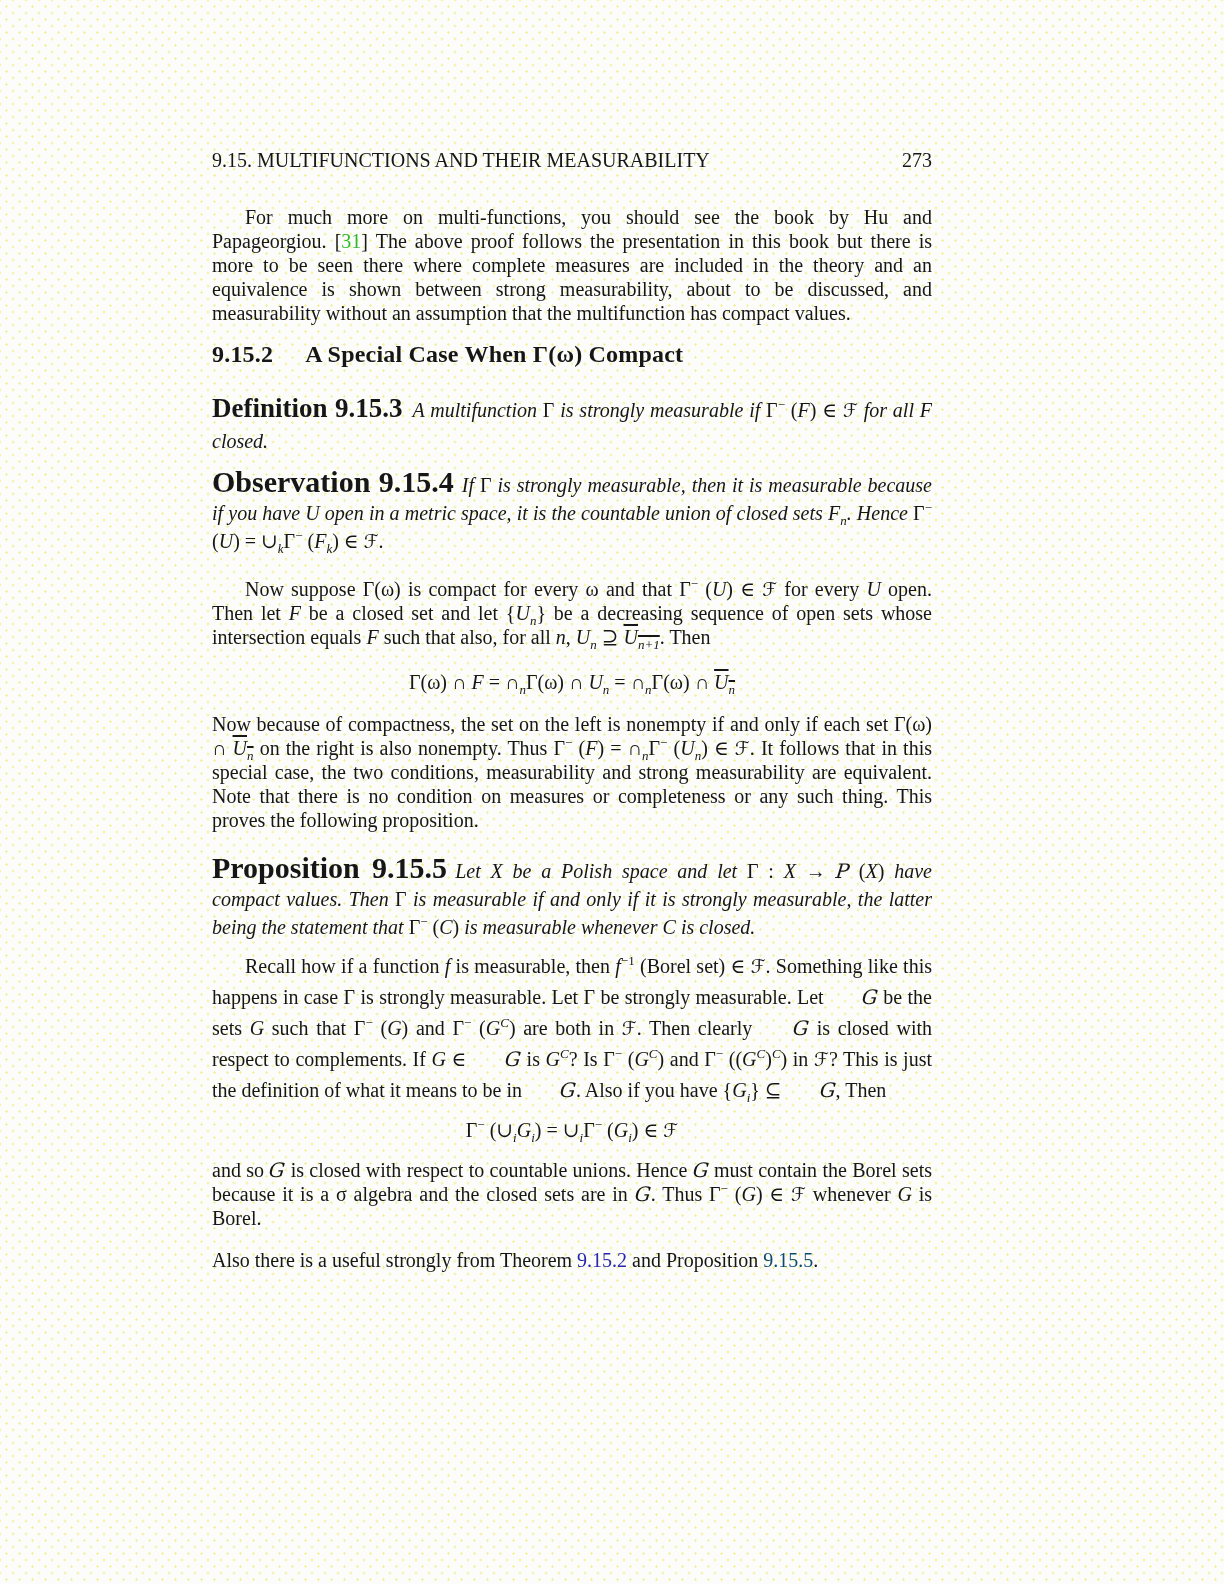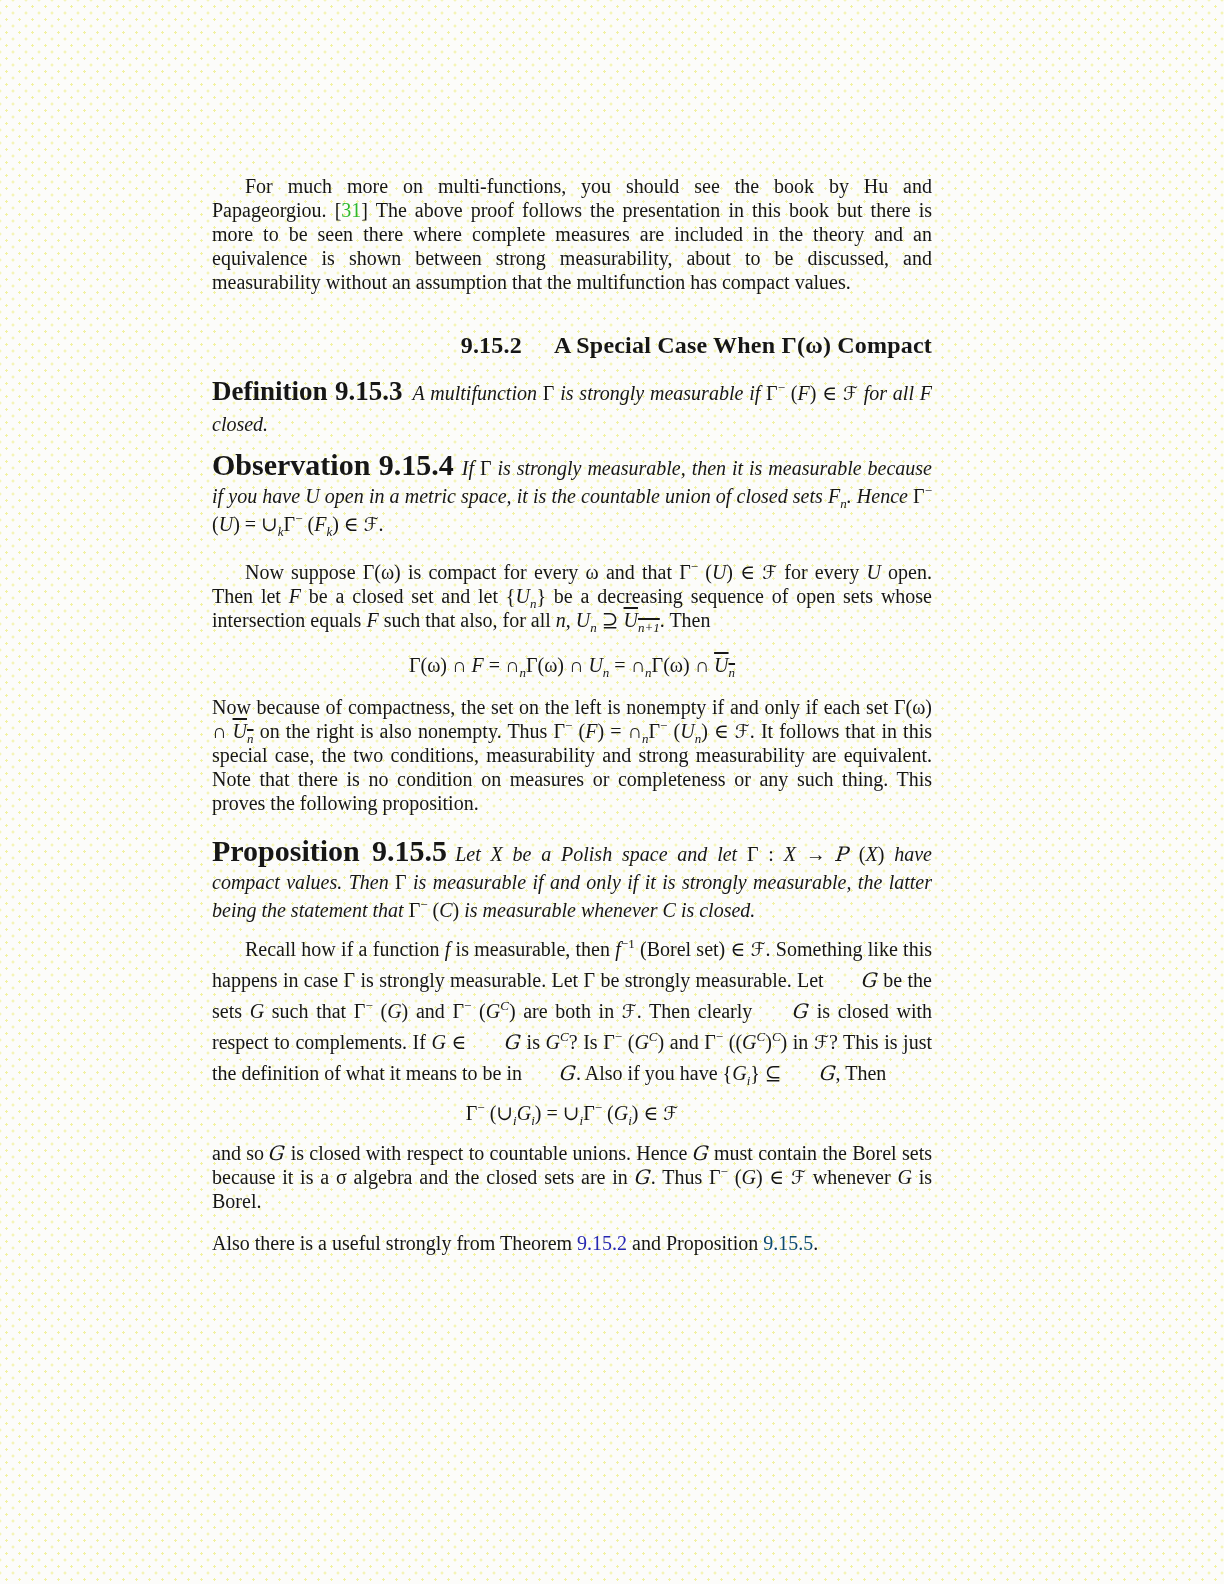--- a/index.html
+++ b/index.html
@@ -73,39 +73,43 @@
   .scr { font-family: "DejaVu Sans", "DejaVu Serif", serif; font-size: 0.95em; }
   .cal {
     font-style: italic;
     font-family: "DejaVu Serif", serif;
     display: inline-block;
     transform: skewX(-6deg);
   }
   sup { font-size: 13px; line-height: 0; }
   sub { font-size: 13px; line-height: 0; }
   
-  .mt-para1   { margin-top: 26px; }
-  .mt-sec1    { margin-top: 36px; text-align: right; }
+  .mt-para1   { margin-top: 33px; }
+  .mt-sec1    { margin-top: 14px; }
   .mt-meas    { margin-top: 19px; }
-  .mt-def     { margin-top: 16px; }
+  .mt-def     { margin-top: 24px; }
   .mt-obs     { margin-top: 11px; }
   .mt-nowsup  { margin-top: 22px; }
   .mt-eq1     { margin-top: 18px; }
   .mt-nowbec  { margin-top: 15px; }
   .mt-prop    { margin-top: 22px; }
   .mt-recall  { margin-top: 10px; }
   .mt-eq2     { margin-top: 9px; }
   .mt-andso   { margin-top: 13px; }
   .mt-sec2    { margin-top: 33px; }
   .mt-also    { margin-top: 18px; }
 </style>
 </head>
 <body>
 
 <div class="content">
+  <div class="runhead">
+    <span>9.15.  MULTIFUNCTIONS AND THEIR MEASURABILITY</span>
+    <span>273</span>
+  </div>
   <div id="blocks">
       <p class="para indent mt-para1"><span>For much more on multi-functions, you should see the book by Hu and Papageorgiou. [</span><span style="color: rgb(45, 185, 45);">31</span><span>] The above proof follows the presentation in this book but there is more to be seen there where complete measures are included in the theory and an equivalence is shown between strong measurability, about to be discussed, and measurability without an assumption that the multifunction has compact values.</span></p>
       <h2 class="sec-head mt-sec1"><span class="sec-num">9.15.2</span><span>A Special Case When Γ(ω) Compact</span></h2>
       <p class="para thm-def mt-def"><span class="hd-def">Definition 9.15.3</span><span class="it">A multifunction </span><span>Γ</span><span class="it"> is strongly measurable if </span><span>Γ</span><sup>−</sup><span> (</span><span class="it">F</span><span>) ∈ </span><span class="scr">ℱ</span><span class="it"> for all </span><span class="it">F</span><span class="it"> closed.</span></p>
       <p class="para thm mt-obs"><span class="hd-thm">Observation 9.15.4</span><span class="it">If </span><span>Γ</span><span class="it"> is strongly measurable, then it is measurable because if you have </span><span class="it">U</span><span class="it"> open in a metric space, it is the countable union of closed sets </span><span class="it">F</span><sub class="it">n</sub><span class="it">. Hence </span><span>Γ</span><sup>−</sup><span> (</span><span class="it">U</span><span>) = ∪</span><sub class="it">k</sub><span>Γ</span><sup>−</sup><span> (</span><span class="it">F</span><sub class="it">k</sub><span>) ∈ </span><span class="scr">ℱ</span><span>.</span></p>
       <p class="para indent mt-nowsup"><span>Now suppose Γ(ω) is compact for every ω and that Γ</span><sup>−</sup><span> (</span><span class="it">U</span><span>) ∈ </span><span class="scr">ℱ</span><span> for every </span><span class="it">U</span><span> open. Then let </span><span class="it">F</span><span> be a closed set and let {</span><span class="it">U</span><sub class="it">n</sub><span>} be a decreasing sequence of open sets whose intersection equals </span><span class="it">F</span><span> such that also, for all </span><span class="it">n</span><span>, </span><span class="it">U</span><sub class="it">n</sub><span> ⊇ </span><span class="ov"><span class="it">U</span><sub class="it">n+1</sub></span><span>. Then</span></p>
       <div class="equation mt-eq1"><span>Γ(ω) ∩ </span><span class="it">F</span><span> = ∩</span><sub class="it">n</sub><span>Γ(ω) ∩ </span><span class="it">U</span><sub class="it">n</sub><span> = ∩</span><sub class="it">n</sub><span>Γ(ω) ∩ </span><span class="ov"><span class="it">U</span><sub class="it">n</sub></span></div>
       <p class="para mt-nowbec"><span>Now because of compactness, the set on the left is nonempty if and only if each set Γ(ω) ∩ </span><span class="ov"><span class="it">U</span><sub class="it">n</sub></span><span> on the right is also nonempty. Thus Γ</span><sup>−</sup><span> (</span><span class="it">F</span><span>) = ∩</span><sub class="it">n</sub><span>Γ</span><sup>−</sup><span> (</span><span class="it">U</span><sub class="it">n</sub><span>) ∈ </span><span class="scr">ℱ</span><span>. It follows that in this special case, the two conditions, measurability and strong measurability are equivalent. Note that there is no condition on measures or completeness or any such thing. This proves the following proposition.</span></p>
       <p class="para thm mt-prop"><span class="hd-thm">Proposition 9.15.5</span><span class="it">Let </span><span class="it">X</span><span class="it"> be a Polish space and let </span><span>Γ : </span><span class="it">X</span><span> → </span><span class="cal">P</span><span> (</span><span class="it">X</span><span>)</span><span class="it"> have compact values.  Then </span><span>Γ</span><span class="it"> is measurable if and only if it is strongly measurable, the latter being the statement that </span><span>Γ</span><sup>−</sup><span> (</span><span class="it">C</span><span>)</span><span class="it"> is measurable whenever </span><span class="it">C</span><span class="it"> is closed.</span></p>
       <p class="para indent roomy mt-recall"><span>Recall how if a function </span><span class="it">f</span><span> is measurable, then </span><span class="it">f</span><sup>−1</sup><span> (Borel set) ∈ </span><span class="scr">ℱ</span><span>.  Something like this happens in case Γ is strongly measurable. Let Γ be strongly measurable. Let </span><span class="cal">G</span><span> be the sets </span><span class="it">G</span><span> such that Γ</span><sup>−</sup><span> (</span><span class="it">G</span><span>) and Γ</span><sup>−</sup><span> (</span><span class="it">G</span><sup class="it">C</sup><span>) are both in </span><span class="scr">ℱ</span><span>. Then clearly </span><span class="cal">G</span><span> is closed with respect to complements.  If </span><span class="it">G</span><span> ∈ </span><span class="cal">G</span><span> is </span><span class="it">G</span><sup class="it">C</sup><span>? Is Γ</span><sup>−</sup><span> (</span><span class="it">G</span><sup class="it">C</sup><span>) and Γ</span><sup>−</sup><span> ((</span><span class="it">G</span><sup class="it">C</sup><span>)</span><sup class="it">C</sup><span>) in </span><span class="scr">ℱ</span><span>?  This is just the definition of what it means to be in </span><span class="cal">G</span><span>. Also if you have {</span><span class="it">G</span><sub class="it">i</sub><span>} ⊆ </span><span class="cal">G</span><span>, Then</span></p>

